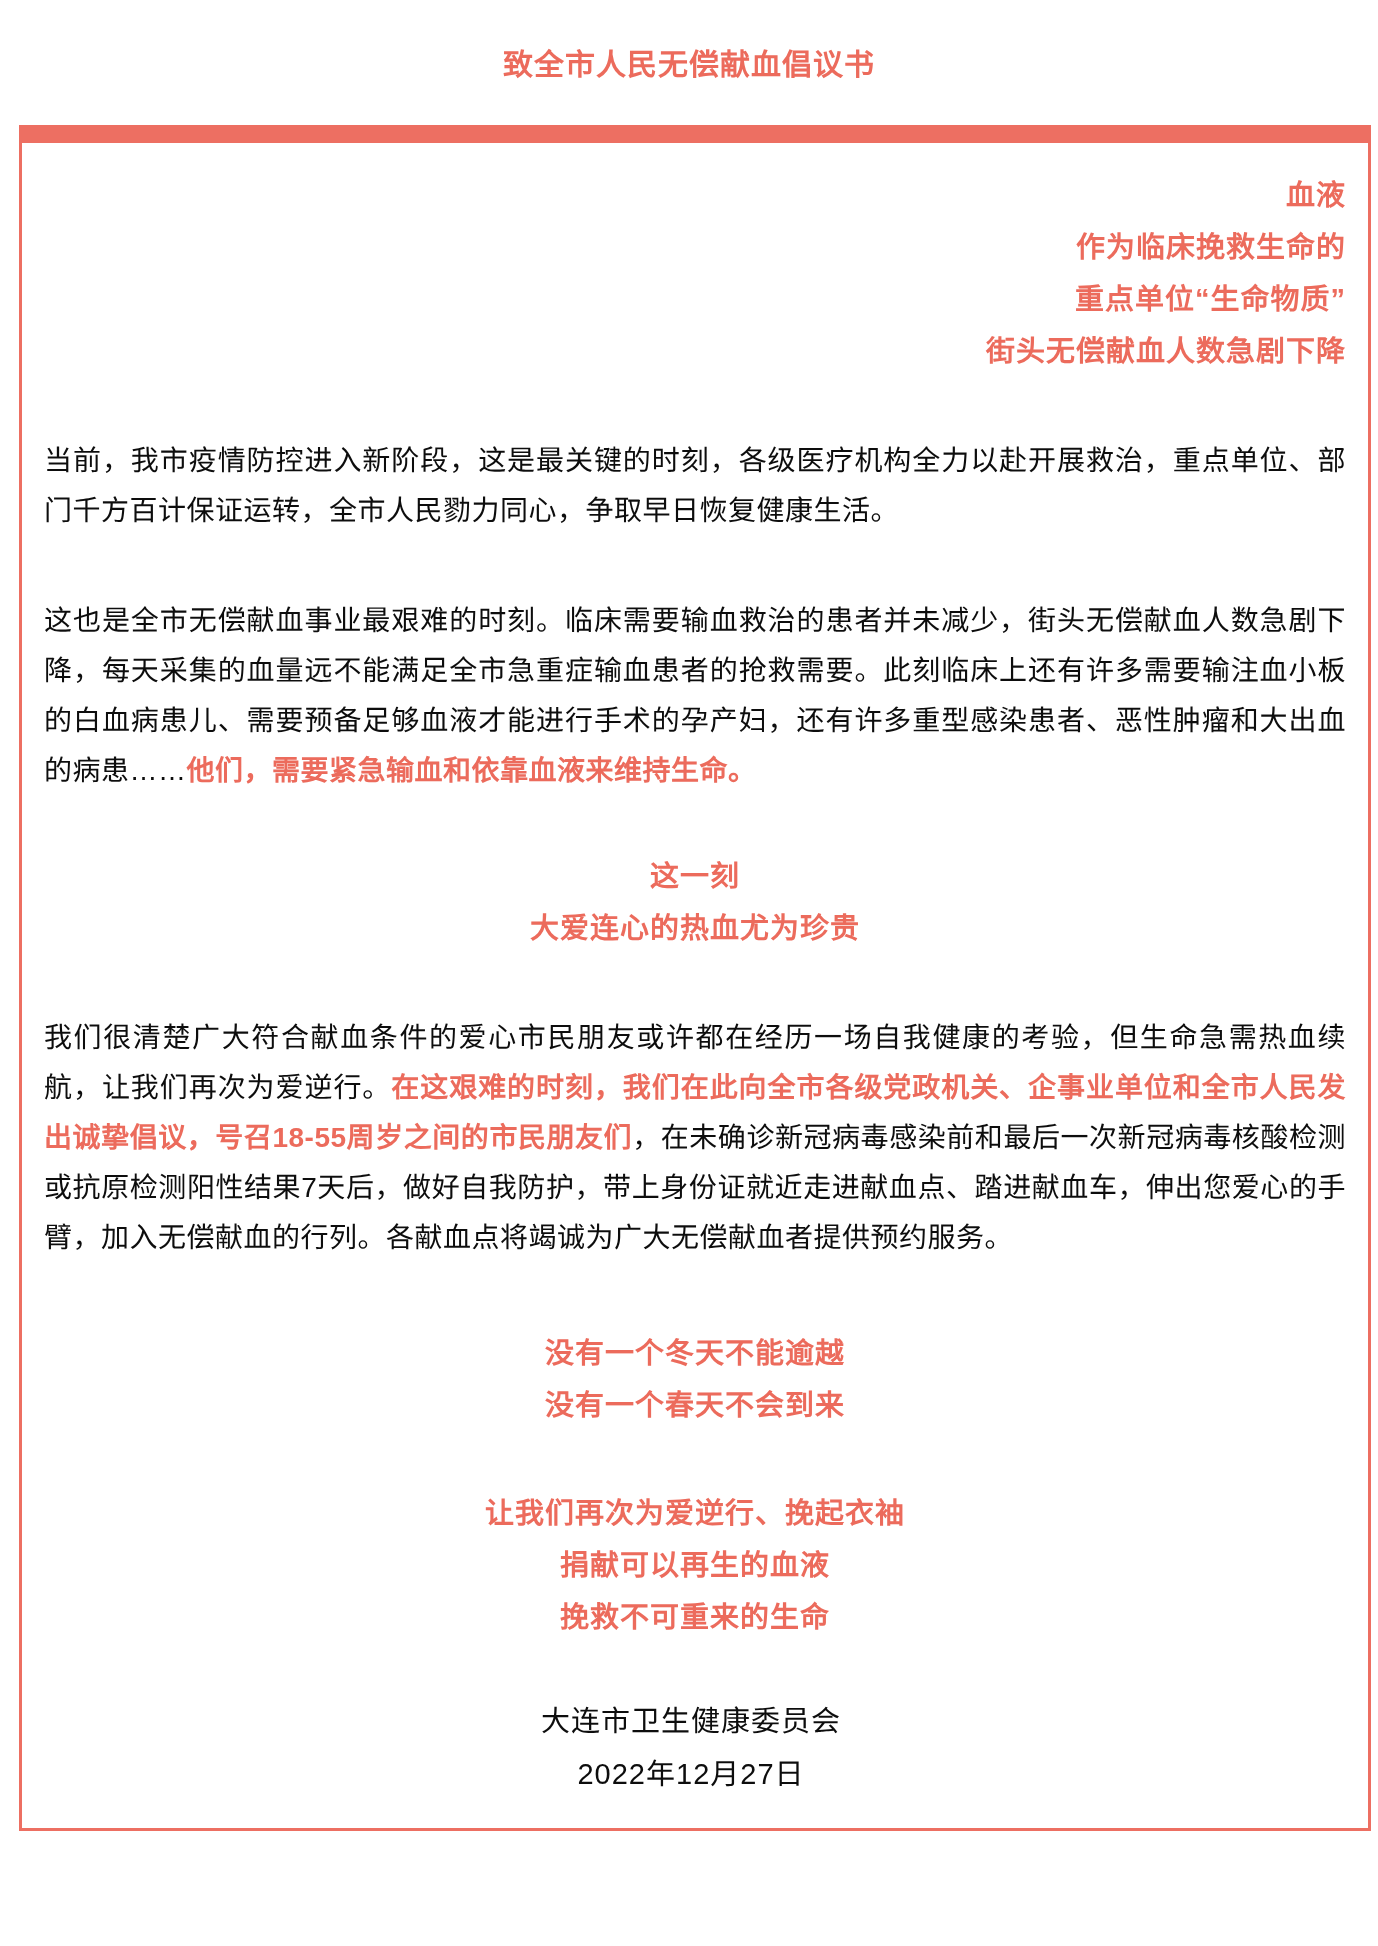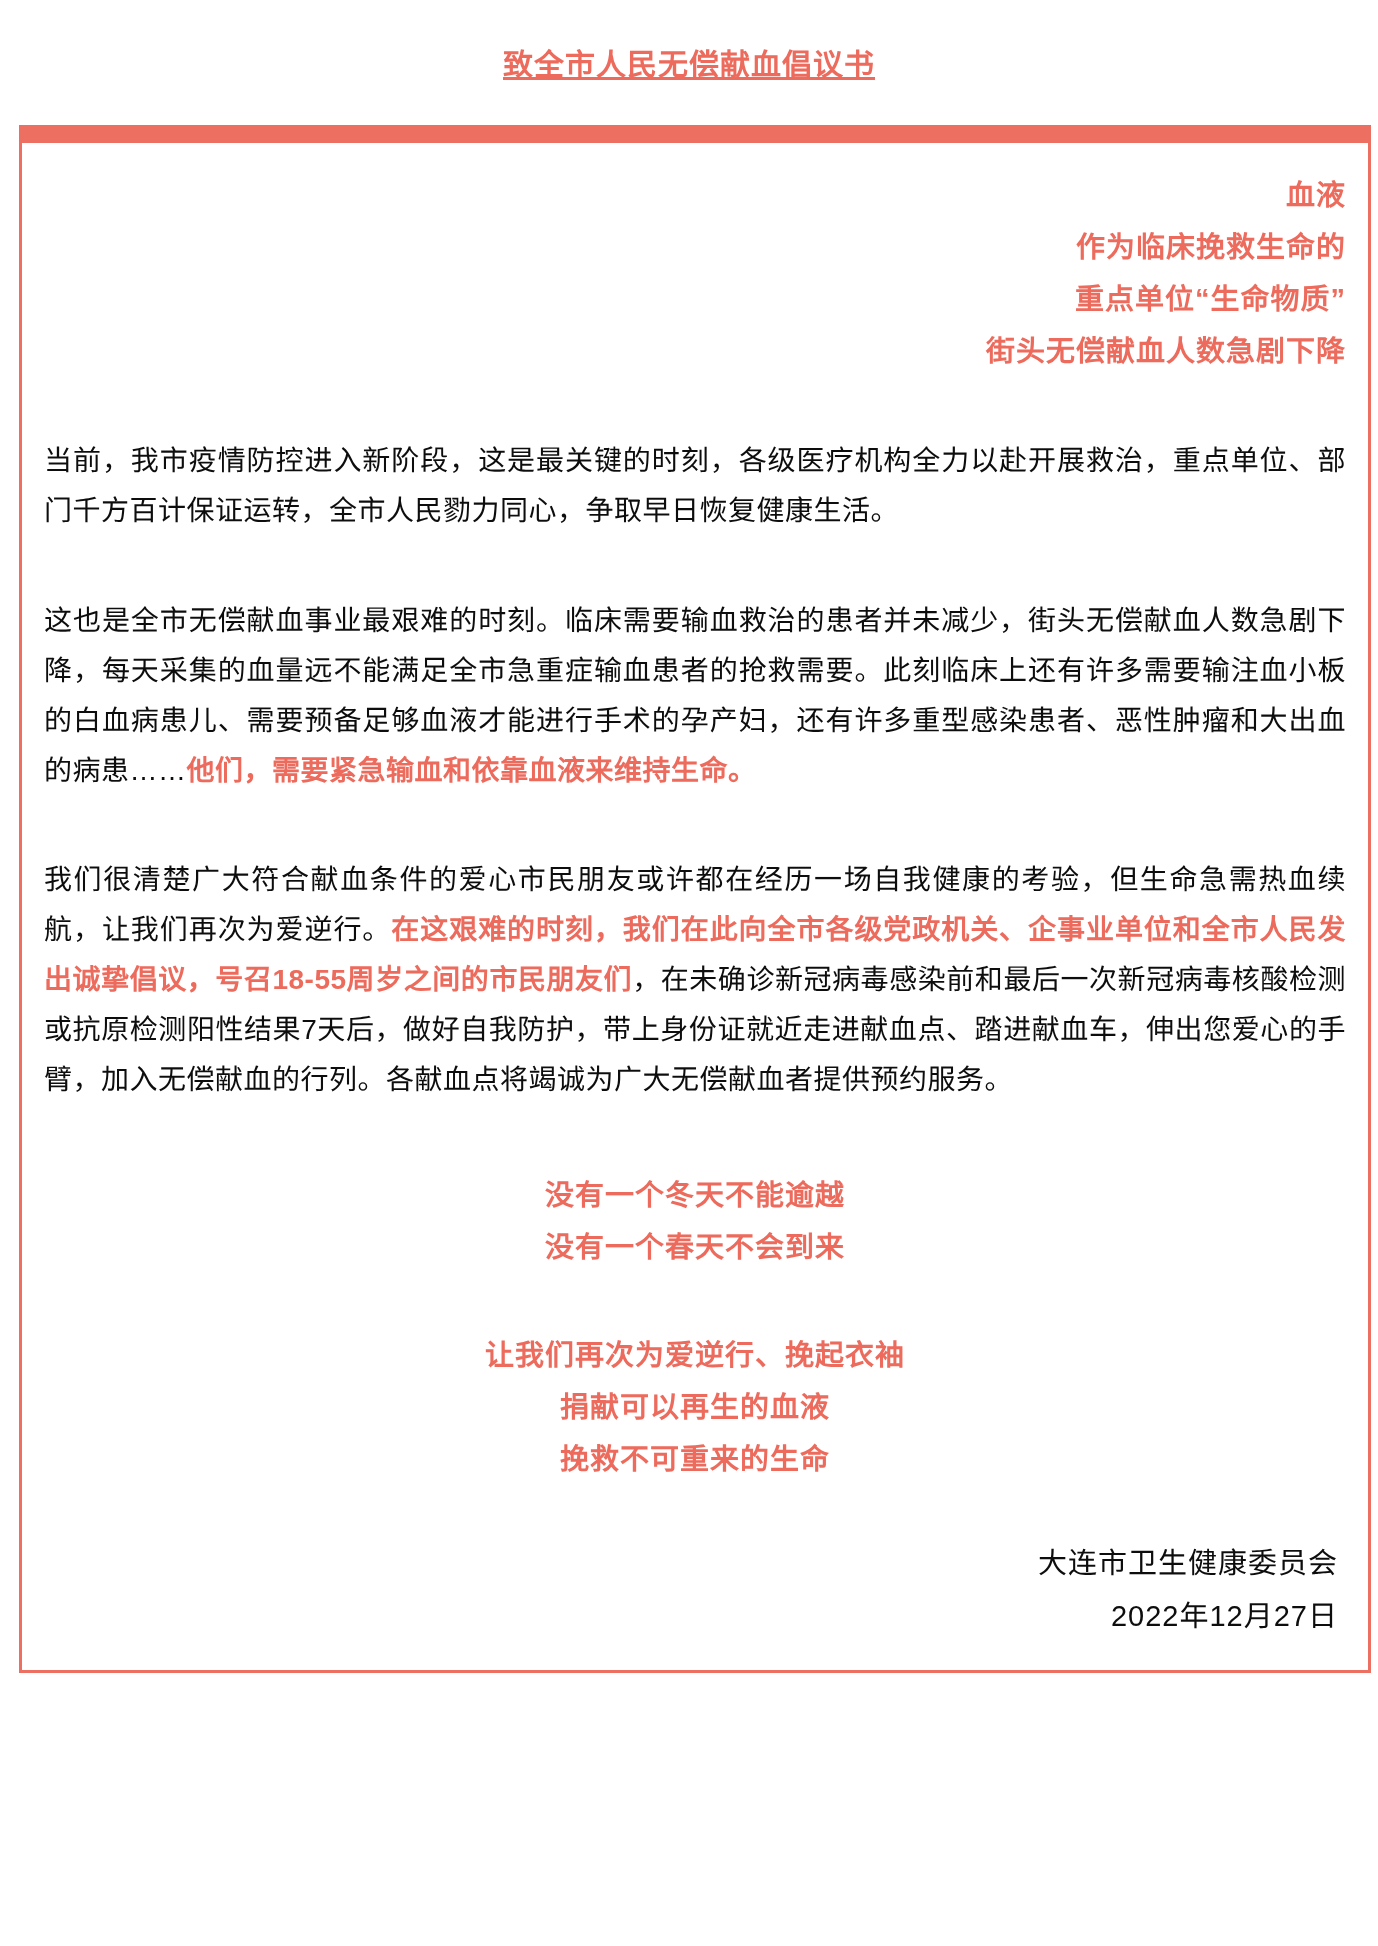--- a/index.html
+++ b/index.html
@@ -18,21 +18,20 @@
     overflow: hidden;
   }
   .doc-title {
     padding-top: 49px;
     text-align: center;
     font-size: 30px;
     line-height: 32px;
     font-weight: 700;
     color: var(--accent);
     letter-spacing: 1px;
-    text-decoration: underline;
   }
   .frame {
     margin: 44px 7px 0 19px;
     border: 3px solid var(--frame);
     border-top-width: 18px;
     padding: 0 22px 27px 22px;
     background: var(--bg);
   }
   .center-block {
     text-align: center;
@@ -58,21 +57,21 @@
   .para-1 { margin-top: 59px; }
   .para-2 { margin-top: 60px; }
   .para-3 { margin-top: 59px; }
   .hl {
     color: var(--accent);
     font-weight: 700;
   }
   .signature {
     margin-top: 52px;
     padding-right: 8px;
-    text-align: right;
+    text-align: center;
     font-size: 29px;
     line-height: 53px;
     color: var(--ink);
     letter-spacing: 1px;
   }
 </style>
 </head>
 <body>
 
 <div class="doc-title">致全市人民无偿献血倡议书</div>
@@ -83,20 +82,24 @@
     <div>血液</div>
     <div>作为临床挽救生命的</div>
     <div>重点单位“生命物质”</div>
     <div>街头无偿献血人数急剧下降</div>
   </div>
 
   <p class="para para-1"><span>当前，我市疫情防控进入新阶段，这是最关键的时刻，各级医疗机构全力以赴开展救治，重点单位、部门千方百计保证运转，全市人民勠力同心，争取早日恢复健康生活。</span></p>
 
   <p class="para para-2"><span>这也是全市无偿献血事业最艰难的时刻。临床需要输血救治的患者并未减少，街头无偿献血人数急剧下降，每天采集的血量远不能满足全市急重症输血患者的抢救需要。此刻临床上还有许多需要输注血小板的白血病患儿、需要预备足够血液才能进行手术的孕产妇，还有许多重型感染患者、恶性肿瘤和大出血的病患……</span><span class="hl">他们，需要紧急输血和依靠血液来维持生命。</span></p>
 
+  <div class="center-block moment-block">
+    <div>这一刻</div>
+    <div>大爱连心的热血尤为珍贵</div>
+  </div>
 
   <p class="para para-3"><span>我们很清楚广大符合献血条件的爱心市民朋友或许都在经历一场自我健康的考验，但生命急需热血续航，让我们再次为爱逆行。</span><span class="hl">在这艰难的时刻，我们在此向全市各级党政机关、企事业单位和全市人民发出诚挚倡议，号召18-55周岁之间的市民朋友们</span><span>，在未确诊新冠病毒感染前和最后一次新冠病毒核酸检测或抗原检测阳性结果7天后，做好自我防护，带上身份证就近走进献血点、踏进献血车，伸出您爱心的手臂，加入无偿献血的行列。各献血点将竭诚为广大无偿献血者提供预约服务。</span></p>
 
   <div class="center-block winter-block">
     <div>没有一个冬天不能逾越</div>
     <div>没有一个春天不会到来</div>
   </div>
 
   <div class="center-block closing-block">
     <div>让我们再次为爱逆行、挽起衣袖</div>

